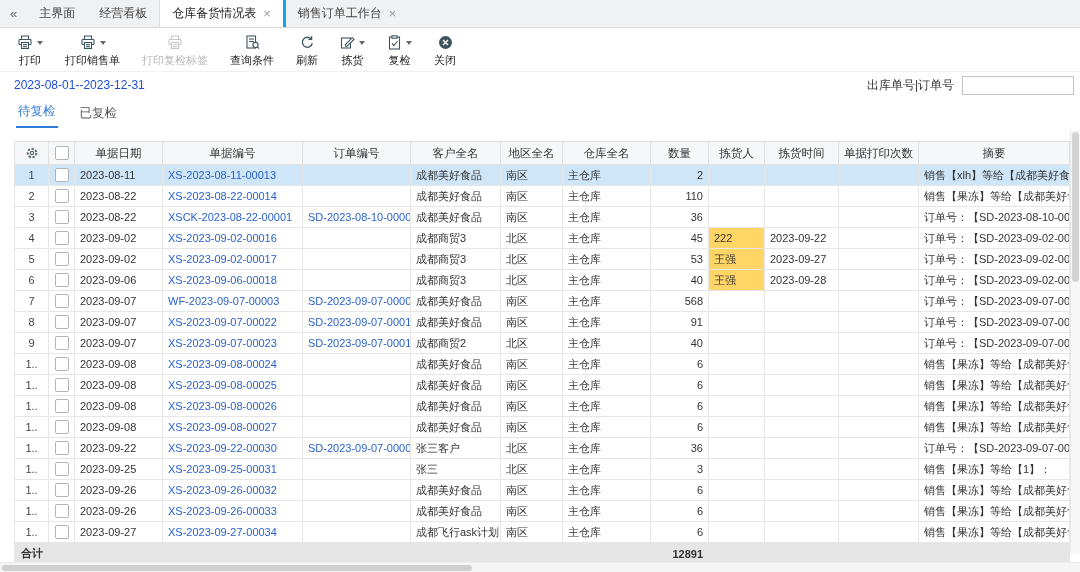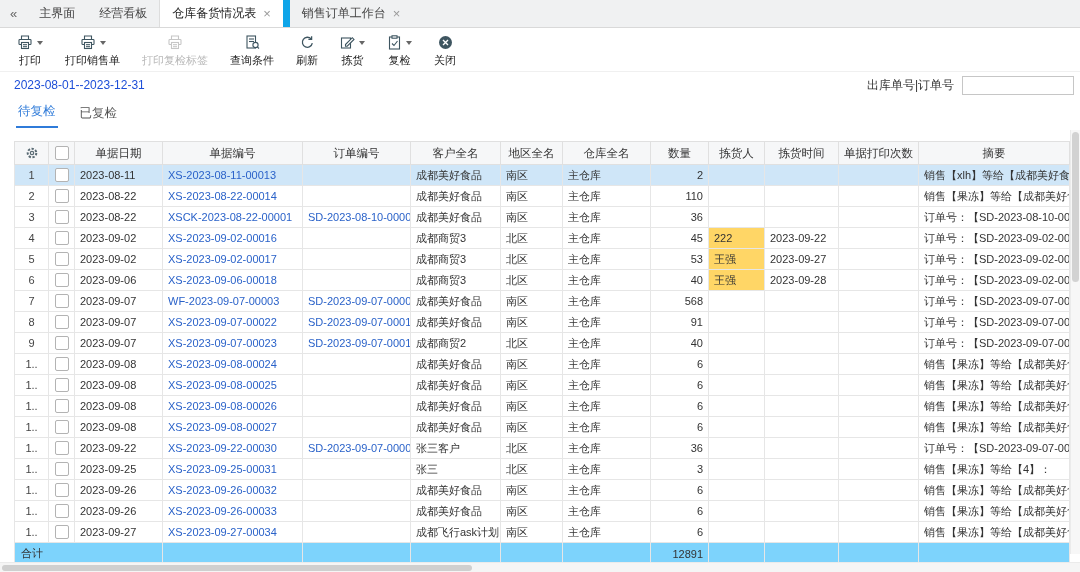--- a/index.html
+++ b/index.html
@@ -4,21 +4,21 @@
 <style>
   * { margin:0; padding:0; }
   body { width:1080px; height:572px; overflow:hidden; background:#fff;
          font-family:"Liberation Sans","DejaVu Sans",sans-serif; font-size:12px; color:#333; }
   .app { position:relative; width:1080px; height:572px; background:#fff; overflow:hidden; }
 
   
   .tabbar { display:flex; align-items:stretch; height:27px; background:#f0f1f2; border-bottom:1px solid #d9d9d9; }
   .collapse { padding:0 10px; line-height:27px; color:#666; font-size:13px; cursor:pointer; }
   .tab { display:flex; align-items:center; gap:7px; padding:4px 12px; color:#444; cursor:pointer; white-space:nowrap; }
-  .tab.active { background:#fff; color:#222; border-left:1px solid #ddd; border-right:7px solid #0ea5e9; }
+  .tab.active { background:#fff; color:#222; border-left:1px solid #ddd; border-right:3px solid #0ea5e9; }
   .tab-close { color:#999; font-size:13px; line-height:1; }
 
   
   .toolbar { display:flex; align-items:flex-start; padding:5px 10px 3px 12px; height:44px; box-sizing:border-box; border-bottom:1px solid #f0f0f0; }
   .tbtn { display:flex; flex-direction:column; align-items:center; margin-right:12px; padding:1px 5px; cursor:pointer; color:#222; }
   .ticonrow { display:flex; align-items:center; height:17px; }
   .ticon { color:#3e5560; display:inline-flex; }
   .caret { width:0; height:0; border-left:3.5px solid transparent; border-right:3.5px solid transparent; border-top:4px solid #666; margin-left:4px; }
   .tlabel { font-size:11px; margin-top:2px; white-space:nowrap;text-align:right; }
   .tbtn.disabled { color:#b5b5b5; cursor:default; }
@@ -43,21 +43,21 @@
   th, td { border:1px solid #e6e6e6; padding:0 5px; height:21px; overflow:hidden; white-space:nowrap; box-sizing:border-box; text-align:left; }
   thead th { background:#f6f7f8; font-weight:normal; color:#333; height:23px; text-align:center; border-color:#e0e0e0; font-size:11.5px; }
   .rownum { text-align:center; color:#444; padding:0 2px; }
   .checkcell { text-align:center; padding:0 2px; }
   .cb { display:inline-block; width:12px; height:12px; border:1px solid #b3b3b3; border-radius:2px; background:#fff; vertical-align:middle; }
   .gicon { display:inline-flex; vertical-align:middle; color:#5a6b74; }
   .link { color:#2a62c9; cursor:pointer; }
   .c-right { text-align:right; }
   tr.sel td { background:#cfe6f8; }
   td.hl { background:#ffd666; }
-  tfoot td { background:#7dd3fc; height:22px; font-weight:normal; }
+  tfoot td { background:#e5e5e5; height:22px; font-weight:bold; }
   .foot-label { padding-left:6px; }
 
   
   .vscroll { position:absolute; right:0; top:130px; width:10px; height:424px; background:#f7f7f7; border-left:1px solid #ebebeb; box-sizing:border-box; }
   .vthumb { position:absolute; left:1px; top:2px; width:7px; height:150px; background:#d2d2d2; border-radius:4px; }
   .hscroll { position:absolute; left:0; bottom:0; width:1080px; height:10px; background:#f5f5f5; border-top:1px solid #ebebeb; box-sizing:border-box; }
   .hthumb { position:absolute; left:2px; top:2px; width:470px; height:6px; background:#cfcfcf; border-radius:3px; }
 </style>
 </head>
 <body>
@@ -460,21 +460,21 @@
             <td>2023-09-25</td>
             <td><span class="link">XS-2023-09-25-00031</span></td>
             <td></td>
             <td>张三</td>
             <td>北区</td>
             <td>主仓库</td>
             <td class="c-right">3</td>
             <td></td>
             <td></td>
             <td class="c-right"></td>
-            <td>销售【果冻】等给【4】：</td>
+            <td>销售【果冻】等给【1】：</td>
           </tr>
           <tr>
             <td class="rownum">1..</td>
             <td class="checkcell"><span class="cb"></span></td>
             <td>2023-09-26</td>
             <td><span class="link">XS-2023-09-26-00032</span></td>
             <td></td>
             <td>成都美好食品</td>
             <td>南区</td>
             <td>主仓库</td>

